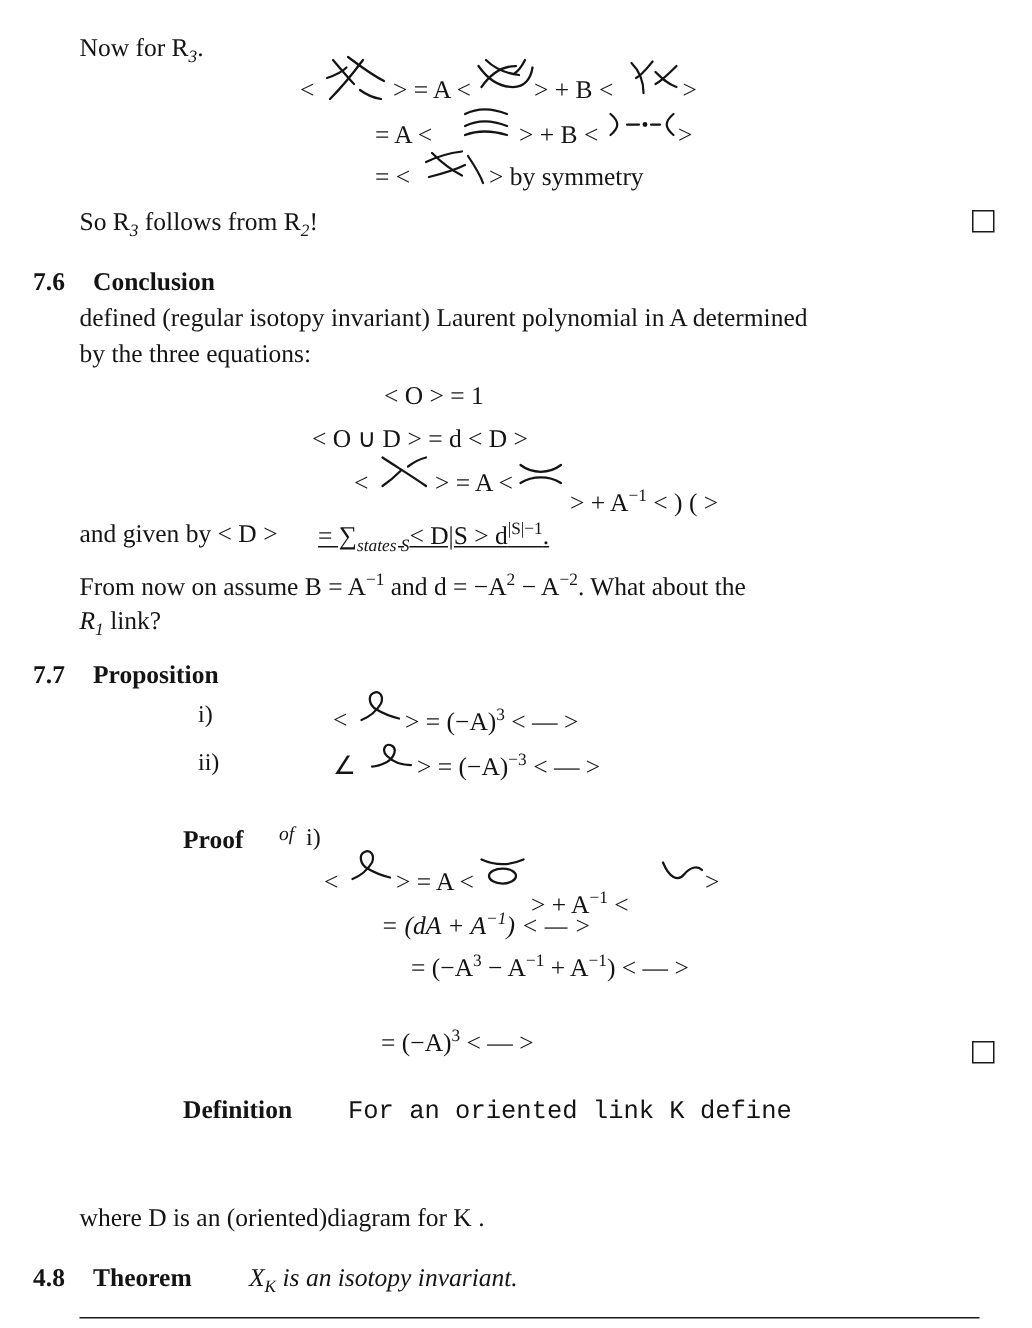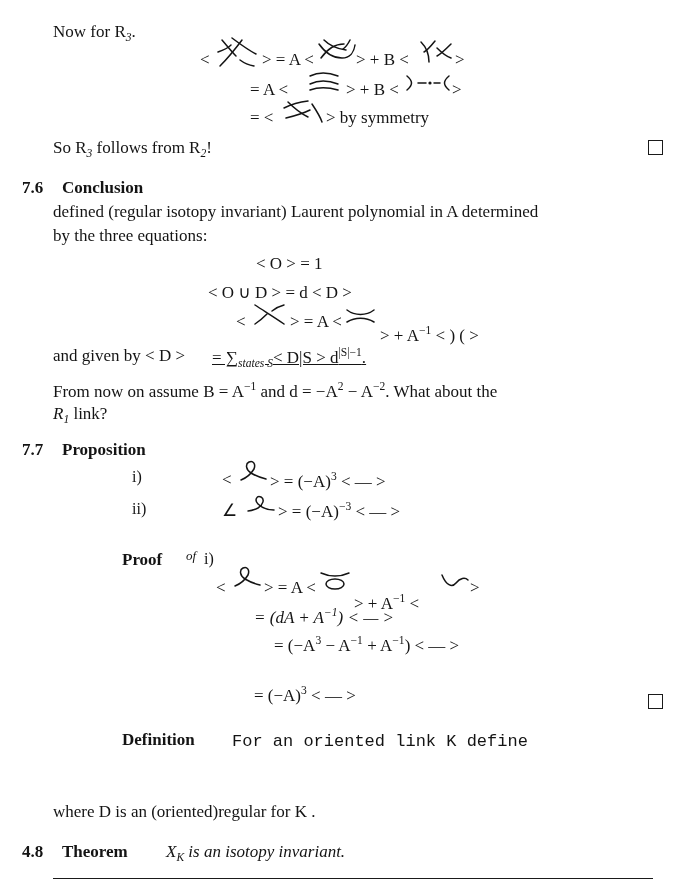--- a/index.html
+++ b/index.html
@@ -260,21 +260,21 @@
   <div class="txt s17" style="left:254px; top:640px;margin-top:44px;">
     <span>= (−A)</span><span class="sup">3</span><span> &lt; — &gt;</span>
   </div>
 
   <div class="qed" style="left:648px; top:694px;"></div>
 
   <div class="txt s17 bold" style="left:122px; top:730px;"><span>Definition</span></div>
   <div class="txt s17" style="left:232px; top:732px;font-family:Liberation Mono, monospace;"><span>For an oriented link K define</span></div>
 
 
-  <div class="txt s17" style="left:53px; top:802px;"><span>where D is an (oriented)regular for K .</span></div>
+  <div class="txt s17" style="left:53px; top:802px;"><span>where D is an (oriented)diagram for K .</span></div>
 
   <div class="txt s17 bold" style="left:22px; top:842px;"><span>4.8</span></div>
   <div class="txt s17 bold" style="left:62px; top:842px;"><span>Theorem</span></div>
   <div class="txt s17 serif-it" style="left:166px; top:842px;">
     <span>X</span><span class="sub">K</span><span> is an isotopy invariant.</span>
   </div>
 
   <div class="rule" style="left:53px; top:878px; width:600px;"></div>
 
 </div>

